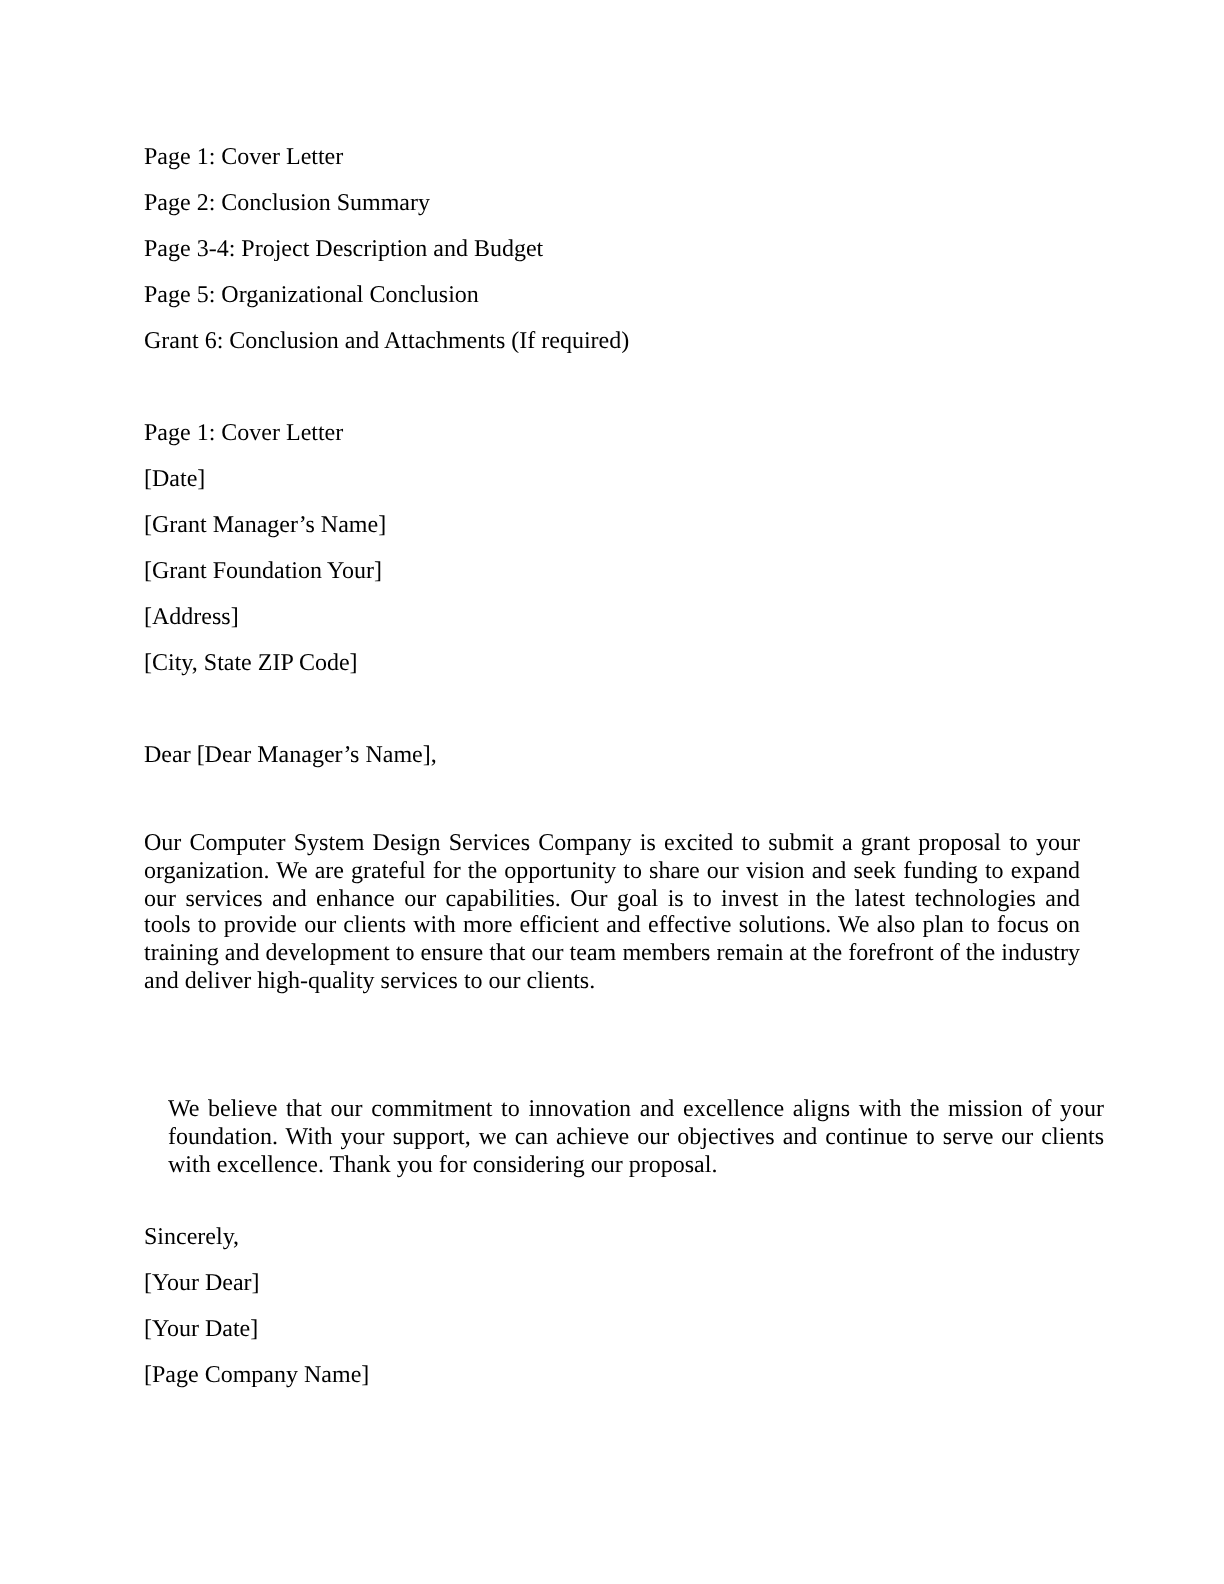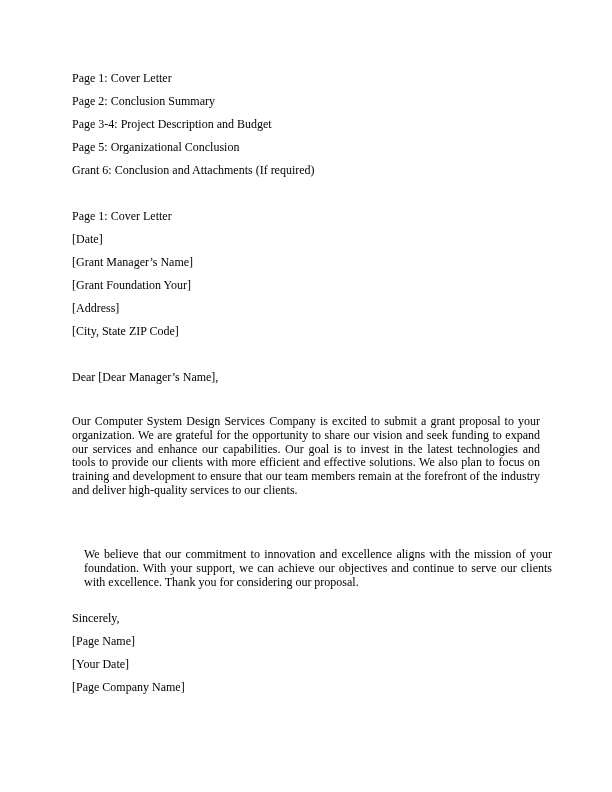--- a/index.html
+++ b/index.html
@@ -29,17 +29,17 @@
     <div class="line" style="top:324px">[City, State ZIP Code]</div>
   </div>
 
   <div class="line" style="top:370px">Dear [Dear Manager’s Name],</div>
 
   <p class="para" style="top:415px; margin:0">Our Computer System Design Services Company is excited to submit a grant proposal to your organization. We are grateful for the opportunity to share our vision and seek funding to expand our services and enhance our capabilities. Our goal is to invest in the latest technologies and tools to provide our clients with more efficient and effective solutions. We also plan to focus on training and development to ensure that our team members remain at the forefront of the industry and deliver high-quality services to our clients.</p>
   <p class="para" style="top:536px; margin:12px">We believe that our commitment to innovation and excellence aligns with the mission of your foundation. With your support, we can achieve our objectives and continue to serve our clients with excellence. Thank you for considering our proposal.</p>
 
   <div>
     <div class="line" style="top:611px">Sincerely,</div>
-    <div class="line" style="top:634px">[Page Name]</div>
+    <div class="line" style="top:634px">[Your Dear]</div>
     <div class="line" style="top:657px">[Your Date]</div>
     <div class="line" style="top:680px">[Page Company Name]</div>
   </div>
 </div>
 
 </body></html>

